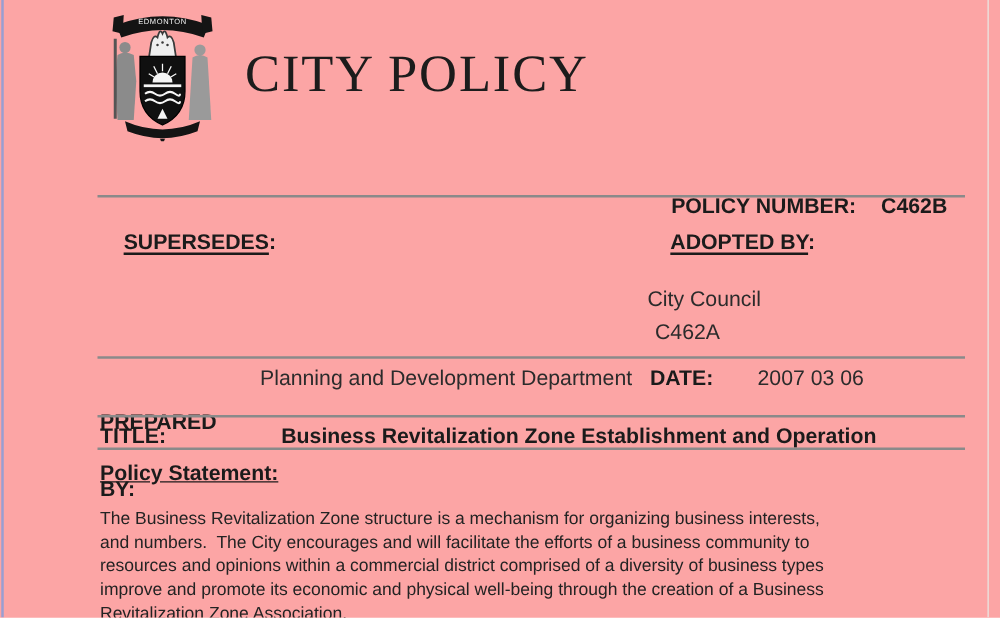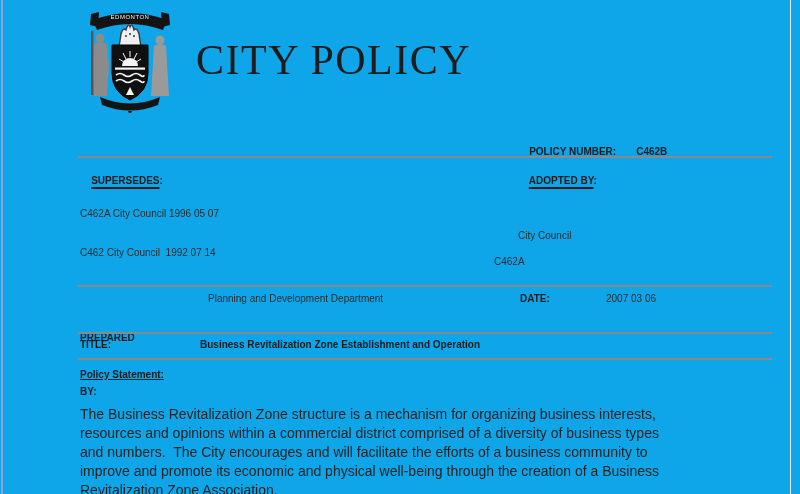--- a/index.html
+++ b/index.html
@@ -1,36 +1,36 @@
 <!DOCTYPE html>
 <html><head>
 <meta charset="utf-8">
 <style>
   * { margin:0; padding:0; box-sizing:border-box; }
   html,body { width:800px; height:494px; }
   body { font-family:"Liberation Sans", sans-serif; background:#ffffff; }
   .page {
     position:relative; width:800px; height:494px;
-    background:#0ea5e9; overflow:hidden; color:#232323;
+    background:#fca5a5; overflow:hidden; color:#232323;
   }
   .edge-left  { position:absolute; left:1px;  top:0; width:2px; height:494px; background:#989ed2; }
   .edge-right { position:absolute; left:790px; top:0; width:1px; height:494px; background:#e7e7e3; }
 
   .crest { position:absolute; left:82px; top:3px; width:96px; height:110px; }
 
   .masthead {
     position:absolute; left:196px; top:36px;
     font-family:"Liberation Serif", serif;
     font-size:42px; letter-spacing:1.5px; color:#1c1c1c; white-space:pre;
   }
 
   .hr { position:absolute; left:78px; width:694px; height:2px; background:#8a8a8a; }
   .hr1 { top:156px; } .hr2 { top:285px; } .hr3 { top:332px; } .hr4 { top:358px; }
 
-  .txt  { position:absolute; font-size:10px; color:#2b2b2b; white-space:pre; }
+  .txt  { position:absolute; font-size:17px; color:#2b2b2b; white-space:pre; }
   .b    { font-weight:700; color:#1b1b1b; }
   .u    { text-decoration:underline; text-decoration-thickness:1.6px; text-underline-offset:2.5px; }
   .gap  { display:inline-block; width:20px; }
 
   .ref-entry, .stmt-line { line-height:17px; }
   .stmt-line { line-height:19px; font-size:14px; white-space:pre; }
 
   .para { position:absolute; left:80px; top:405px; }
 </style>
 </head>
@@ -81,51 +81,47 @@
 
   <div class="txt b" style="left:518px; top:135px;">
     <span>POLICY NUMBER:</span><span class="gap"></span><span>C462B</span>
   </div>
 
   <div class="hr hr1"></div>
 
   <div class="txt b" style="left:80px; top:164px;">
     <span class="u">SUPERSEDES</span><span>:</span>
   </div>
-  <div class="txt" style="left:80px; top:183px;">
-    <div class="ref-entry">C462A City Council 1996 05 07</div>
-    <div class="ref-entry">C462 City Council  1992 07 14</div>
-  </div>
 
   <div class="txt b" style="left:518px; top:164px;">
     <span class="u">ADOPTED BY</span><span>:</span>
   </div>
   <div class="txt" style="left:518px; top:183px;margin-top:47px;">City Council</div>
 
-  <div class="txt" style="left:494px; top:256px;">C462A</div>
+  <div class="txt" style="left:524px; top:256px;">C462A</div>
 
   <div class="hr hr2"></div>
 
   <div class="txt" style="left:208px; top:293px;">Planning and Development Department</div>
   <div class="txt b" style="left:80px; top:293px; line-height:18px;">
     <div>PREPARED</div>
     <div>BY:</div>
   </div>
   <div class="txt b" style="left:520px; top:293px;">DATE:</div>
   <div class="txt" style="left:578px; top:293px;margin-left:28px;">2007 03 06</div>
 
   <div class="hr hr3"></div>
 
   <div class="txt b" style="left:80px; top:339px;">TITLE:</div>
-  <div class="txt b" style="left:200px; top:339px;">Business Revitalization Zone Establishment and Operation</div>
+  <div class="txt b" style="left:225px; top:339px;">Business Revitalization Zone Establishment and Operation</div>
 
   <div class="hr hr4"></div>
 
   <div class="txt b" style="left:80px; top:369px;text-decoration:underline;">Policy Statement:</div>
 
   <div class="para">
     <div class="stmt-line">The Business Revitalization Zone structure is a mechanism for organizing business interests,</div>
+    <div class="stmt-line">and numbers.  The City encourages and will facilitate the efforts of a business community to</div>
     <div class="stmt-line">resources and opinions within a commercial district comprised of a diversity of business types</div>
-    <div class="stmt-line">and numbers.  The City encourages and will facilitate the efforts of a business community to</div>
     <div class="stmt-line">improve and promote its economic and physical well-being through the creation of a Business</div>
     <div class="stmt-line">Revitalization Zone Association.</div>
   </div>
 </div>
 
 </body></html>

